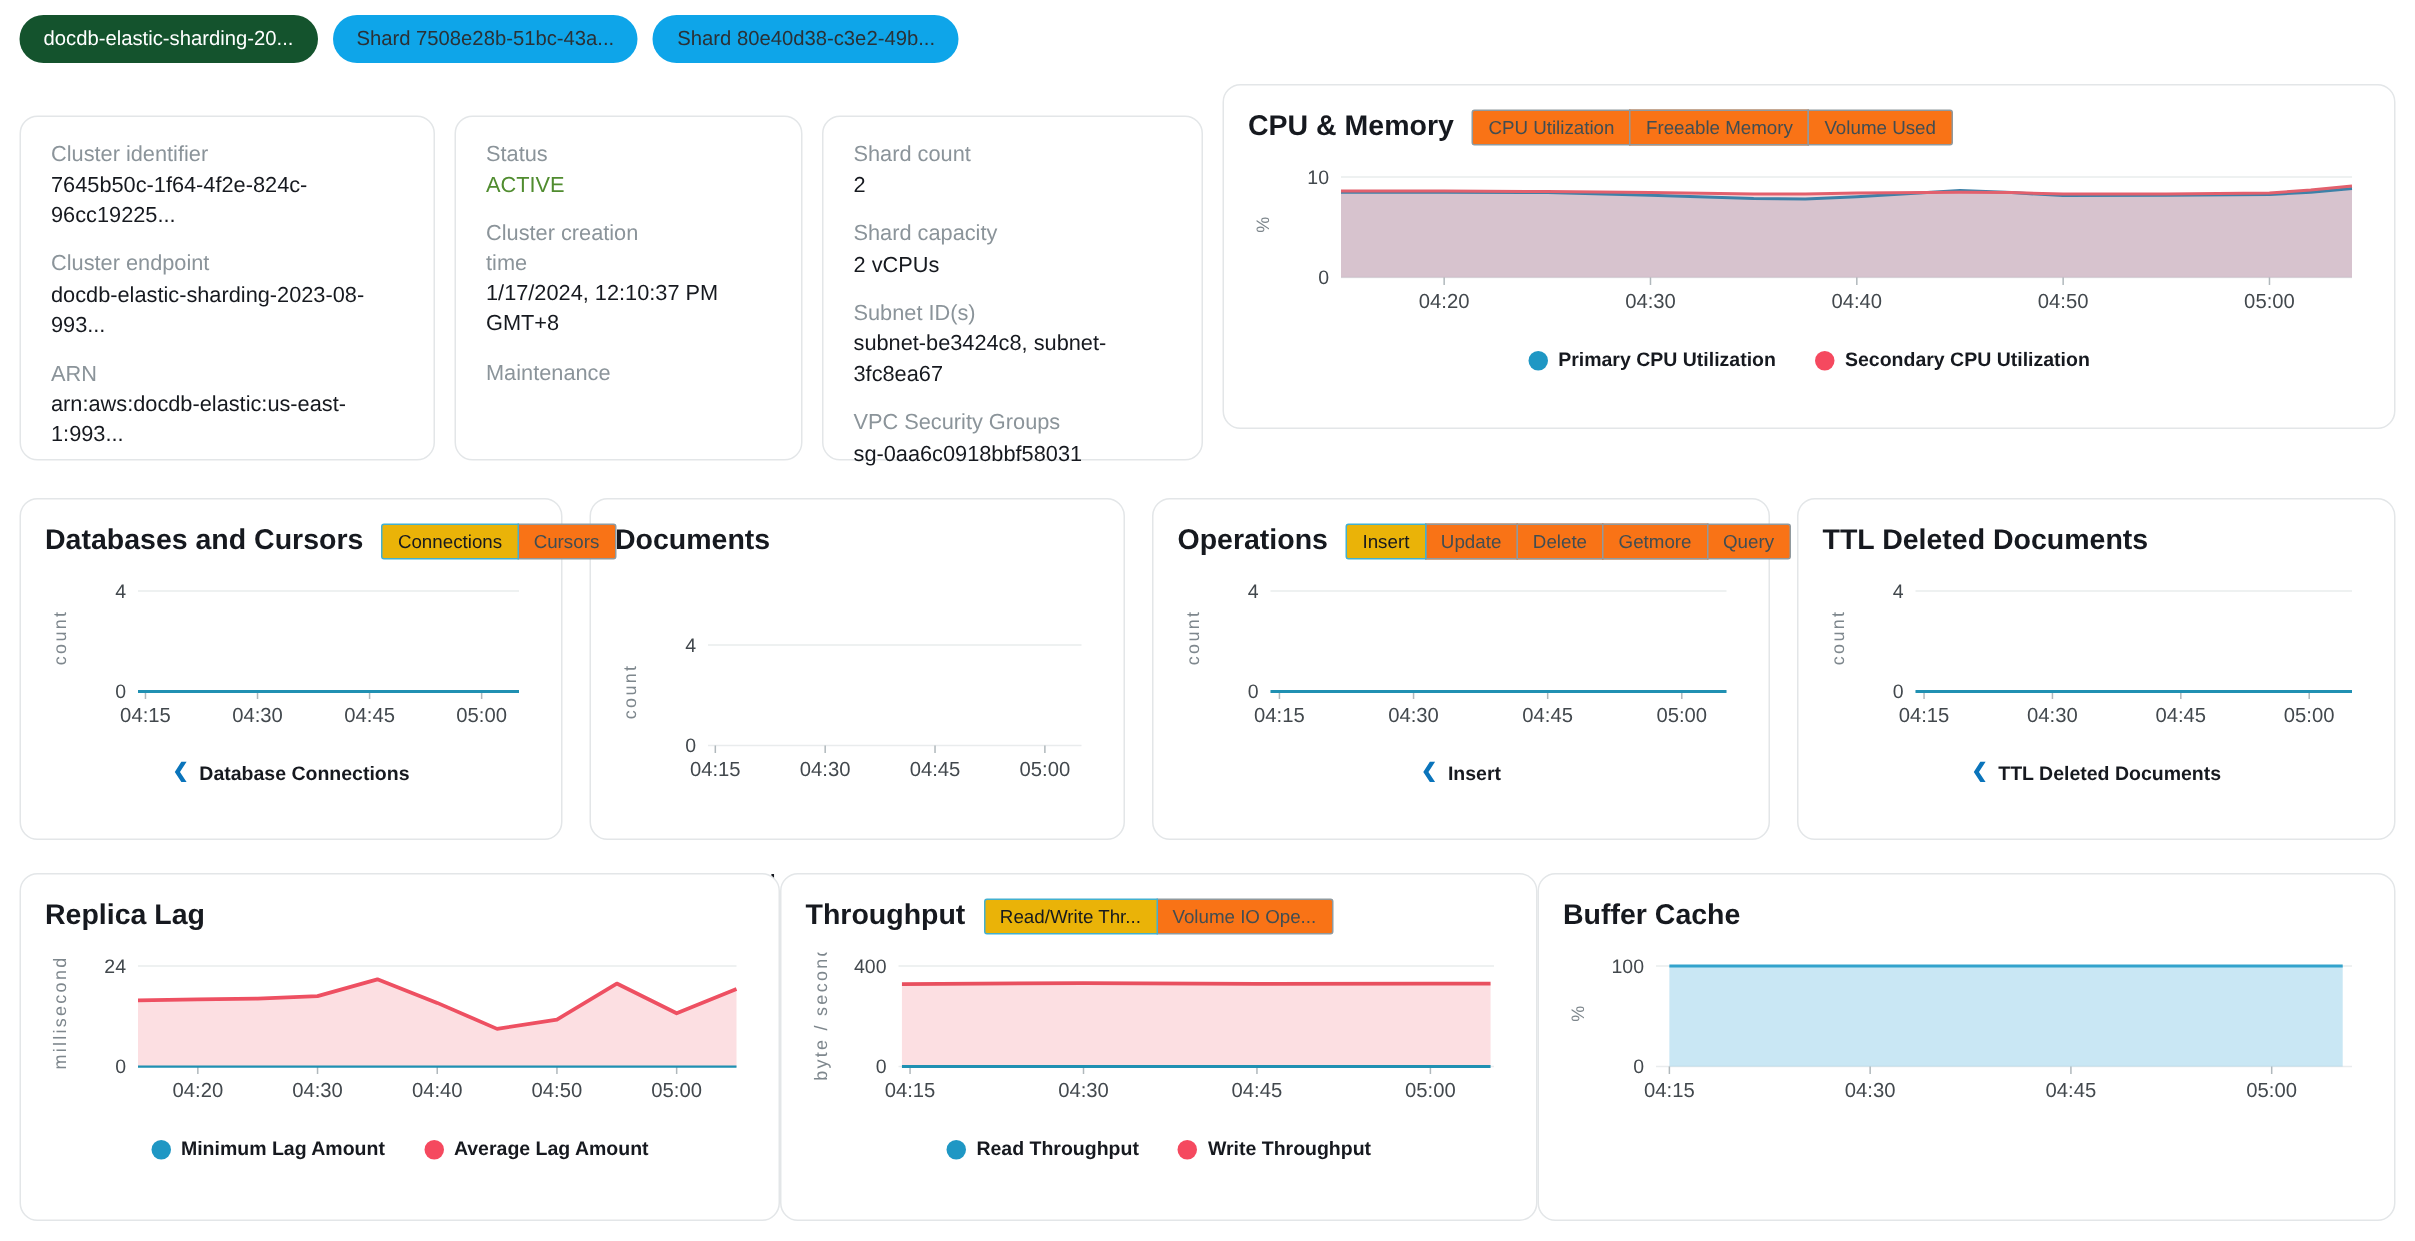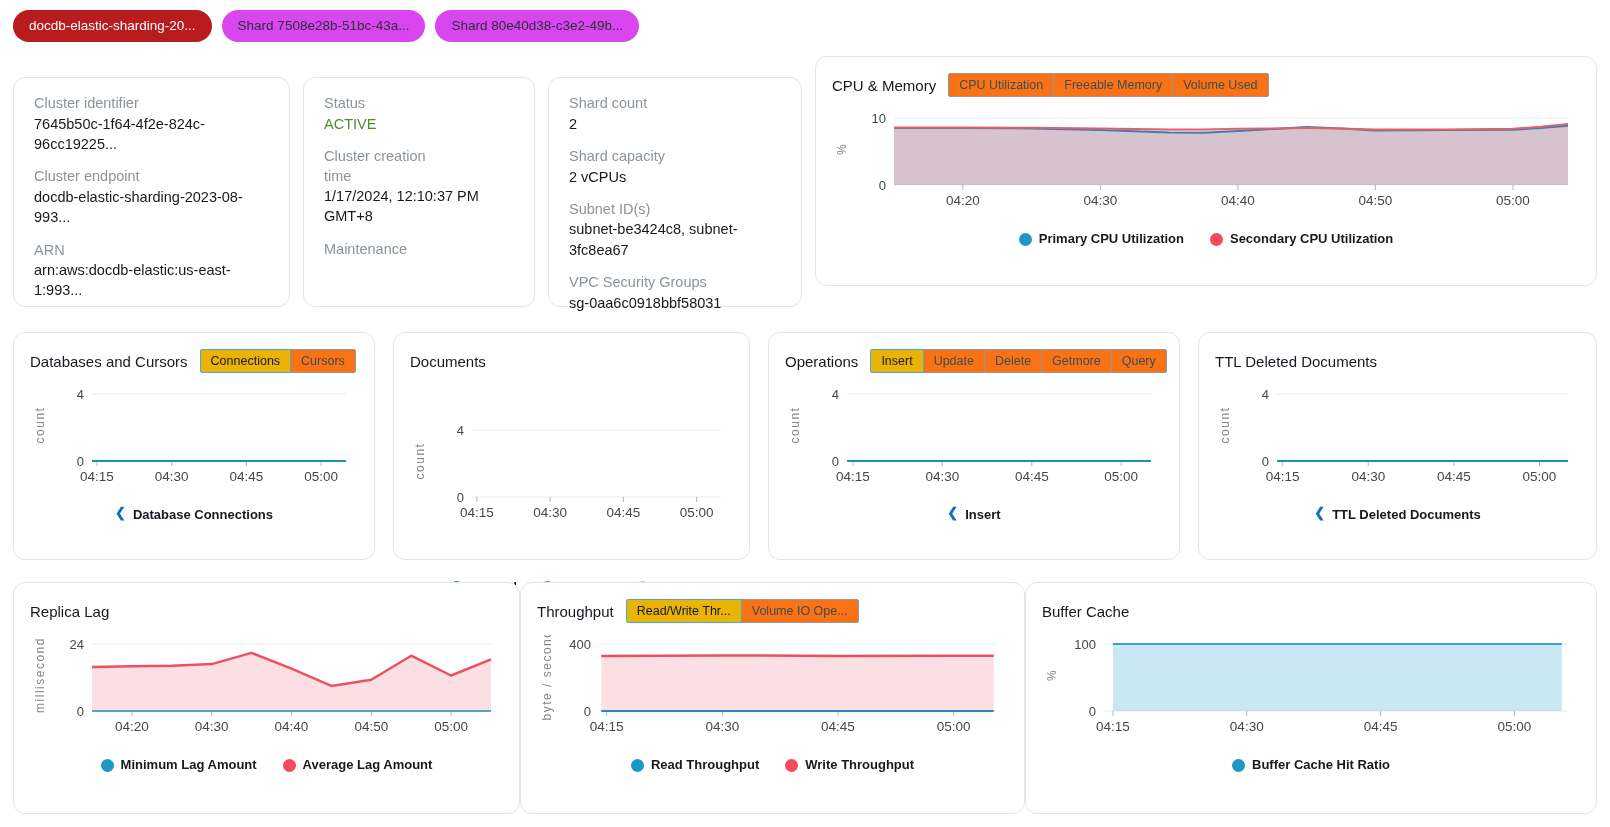--- a/index.html
+++ b/index.html
@@ -5,25 +5,25 @@
   html,body{margin:0;padding:0;}
   body{
     width:1610px;height:827px;box-sizing:border-box;
     background:#ffffff;color:#16191f;
     font-family:"Liberation Sans",sans-serif;
     padding:10px 13px;
   }
   
   .pills{display:flex;gap:10px;margin-bottom:14px;}
   .pill{
-    background:#d946ef;color:#2a3136;border-radius:17px;
+    background:#0ea5e9;color:#2a3136;border-radius:17px;
     padding:8px 16px;font-size:13.5px;line-height:1.2;cursor:pointer;
     white-space:nowrap;
   }
-  .pill.dark{background:#b91c1c;color:#ffffff;}
+  .pill.dark{background:#14532d;color:#ffffff;}
   
   .row{display:flex;}
   .row1{gap:13px;margin-bottom:25px;}
   .row2{gap:18px;margin-bottom:22px;}
   .card{
     background:#fff;border:1px solid #e3e6e8;border-radius:12px;
     box-sizing:border-box;
   }
   .row1 .card{height:230px;}
   .row2 .card{height:228px;}
@@ -33,21 +33,21 @@
   .r3a{width:507px;}.r3b{width:505px;}
   .grow{flex:1;}
   
   .info-card{padding:16px 20px;margin-top:21px;}
   .pair{margin-bottom:13px;}
   .ilabel{color:#8b949a;font-size:14.5px;line-height:1.35;white-space:pre-line;}
   .ivalue{color:#16191f;font-size:14.5px;line-height:1.4;min-height:8px;}
   
   .chart-card{padding:14px 16px;display:flex;flex-direction:column;}
   .chead{display:flex;align-items:center;gap:12px;min-height:28px;}
-  .ctitle{font-weight:normal;font-size:15px;white-space:nowrap;}
+  .ctitle{font-weight:bold;font-size:19px;white-space:nowrap;}
   .segs{display:flex;}
   .seg-btn{
     border:1px solid #90999e;background:#f97316;color:#414d52;
     font-size:12.5px;padding:4px 10px;margin-left:-1px;
     font-family:"Liberation Sans",sans-serif;cursor:pointer;position:relative;
     white-space:nowrap;
   }
   .seg-btn:first-child{margin-left:0;border-radius:2px 0 0 2px;}
   .seg-btn:last-child{border-radius:0 2px 2px 0;}
   .seg-btn.sel{background:#eab308;border-color:#43b0cf;z-index:1;color:#16191f;}
@@ -387,20 +387,14 @@
           <text class="xtick" x="70.92307692307692" y="96" text-anchor="middle">04:15</text>
           <line x1="204.76923076923077" y1="76" x2="204.76923076923077" y2="81" stroke="#b0b8bc" stroke-width="1"></line>
           <text class="xtick" x="204.76923076923077" y="96" text-anchor="middle">04:30</text>
           <line x1="338.6153846153846" y1="76" x2="338.6153846153846" y2="81" stroke="#b0b8bc" stroke-width="1"></line>
           <text class="xtick" x="338.6153846153846" y="96" text-anchor="middle">04:45</text>
           <line x1="472.46153846153845" y1="76" x2="472.46153846153845" y2="81" stroke="#b0b8bc" stroke-width="1"></line>
           <text class="xtick" x="472.46153846153845" y="96" text-anchor="middle">05:00</text>
           <polygon points="70.9,76 70.9,9.0 519.8,9.0 519.8,76" fill="rgba(88,179,220,0.32)"></polygon>
           <polyline points="70.9,9.0 519.8,9.0" fill="none" stroke="#33a3cc" stroke-width="2" stroke-linejoin="round"></polyline>
         </svg></div>
-    <div class="legend">
-        <span class="lg-item">
-          <span class="lg-dot" style="background: rgb(31, 151, 196);"></span>
-          <span class="lg-label">Buffer Cache Hit Ratio</span>
-        </span>
-      </div>
   </div>
 </div>
 
 </body></html>

